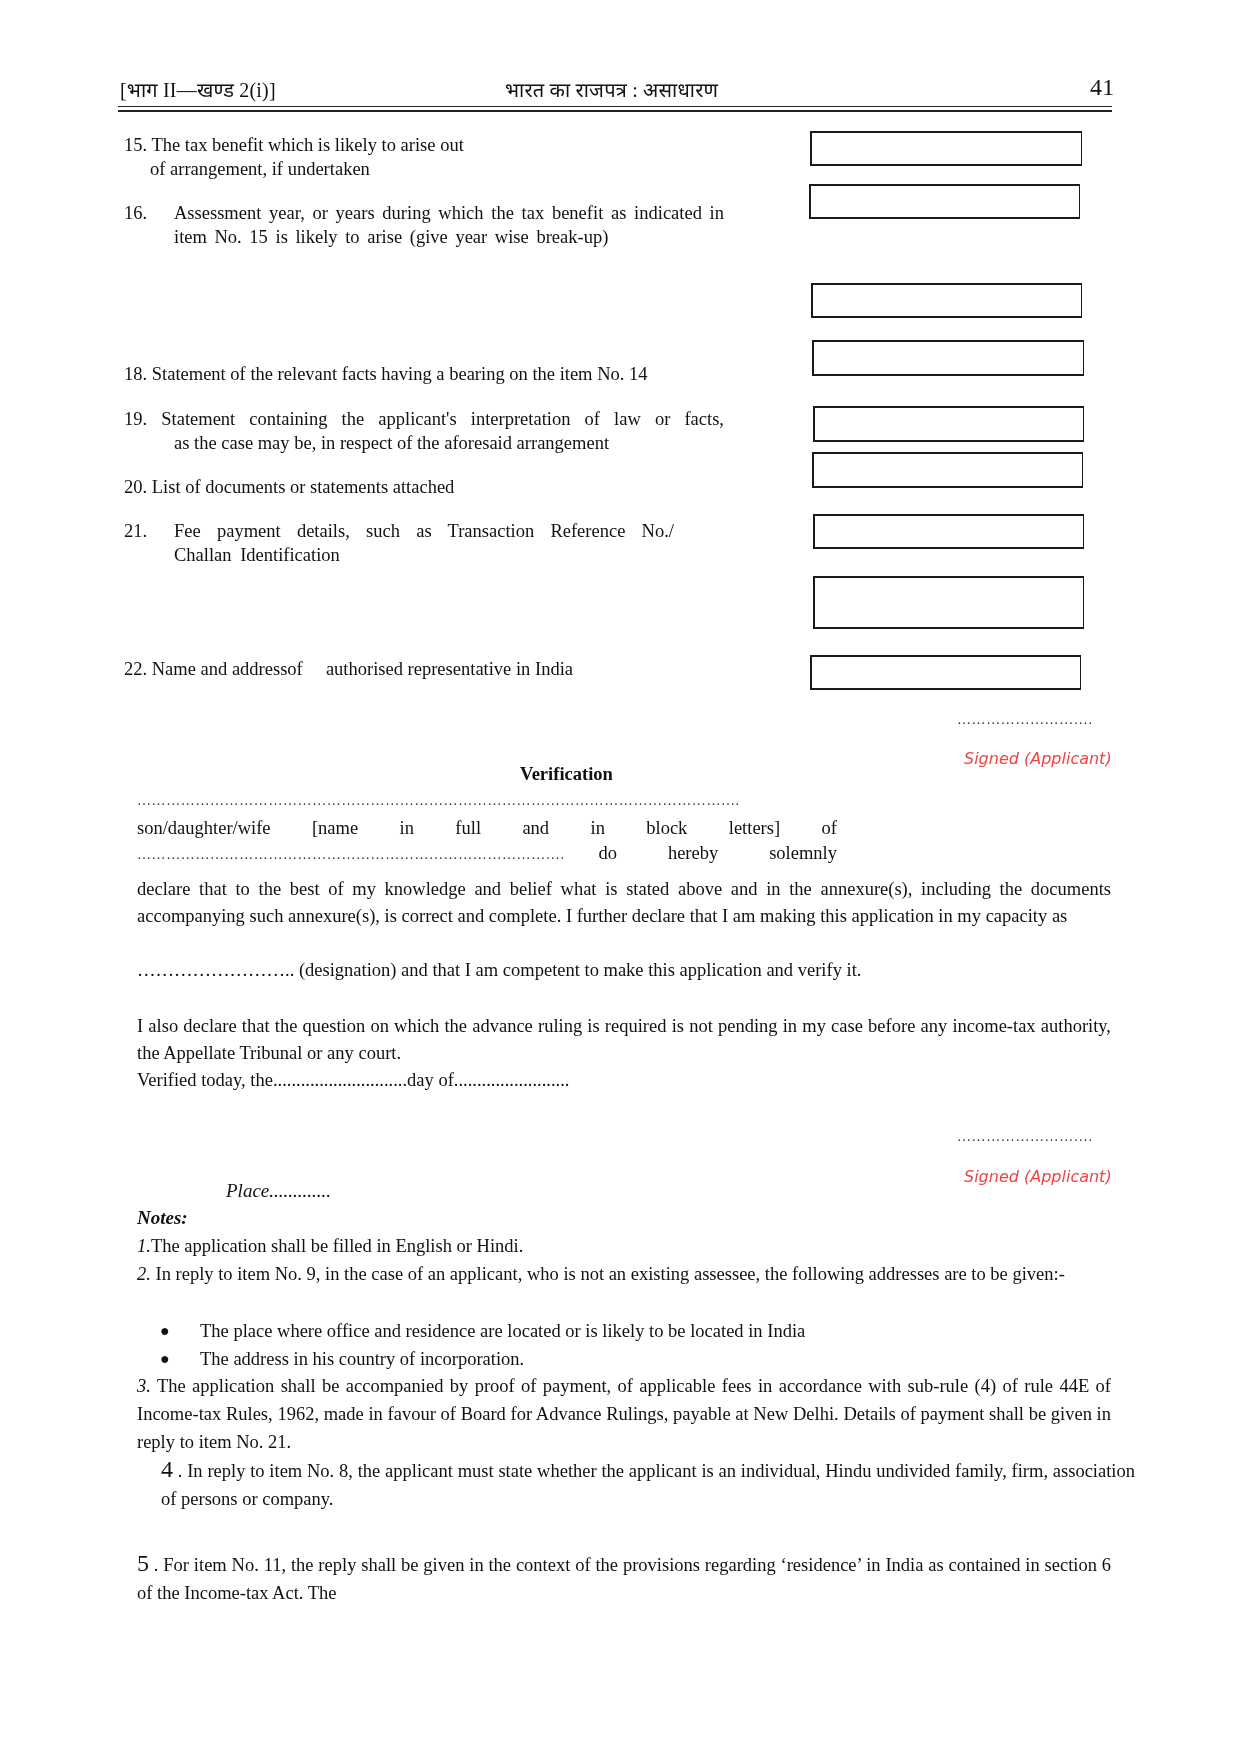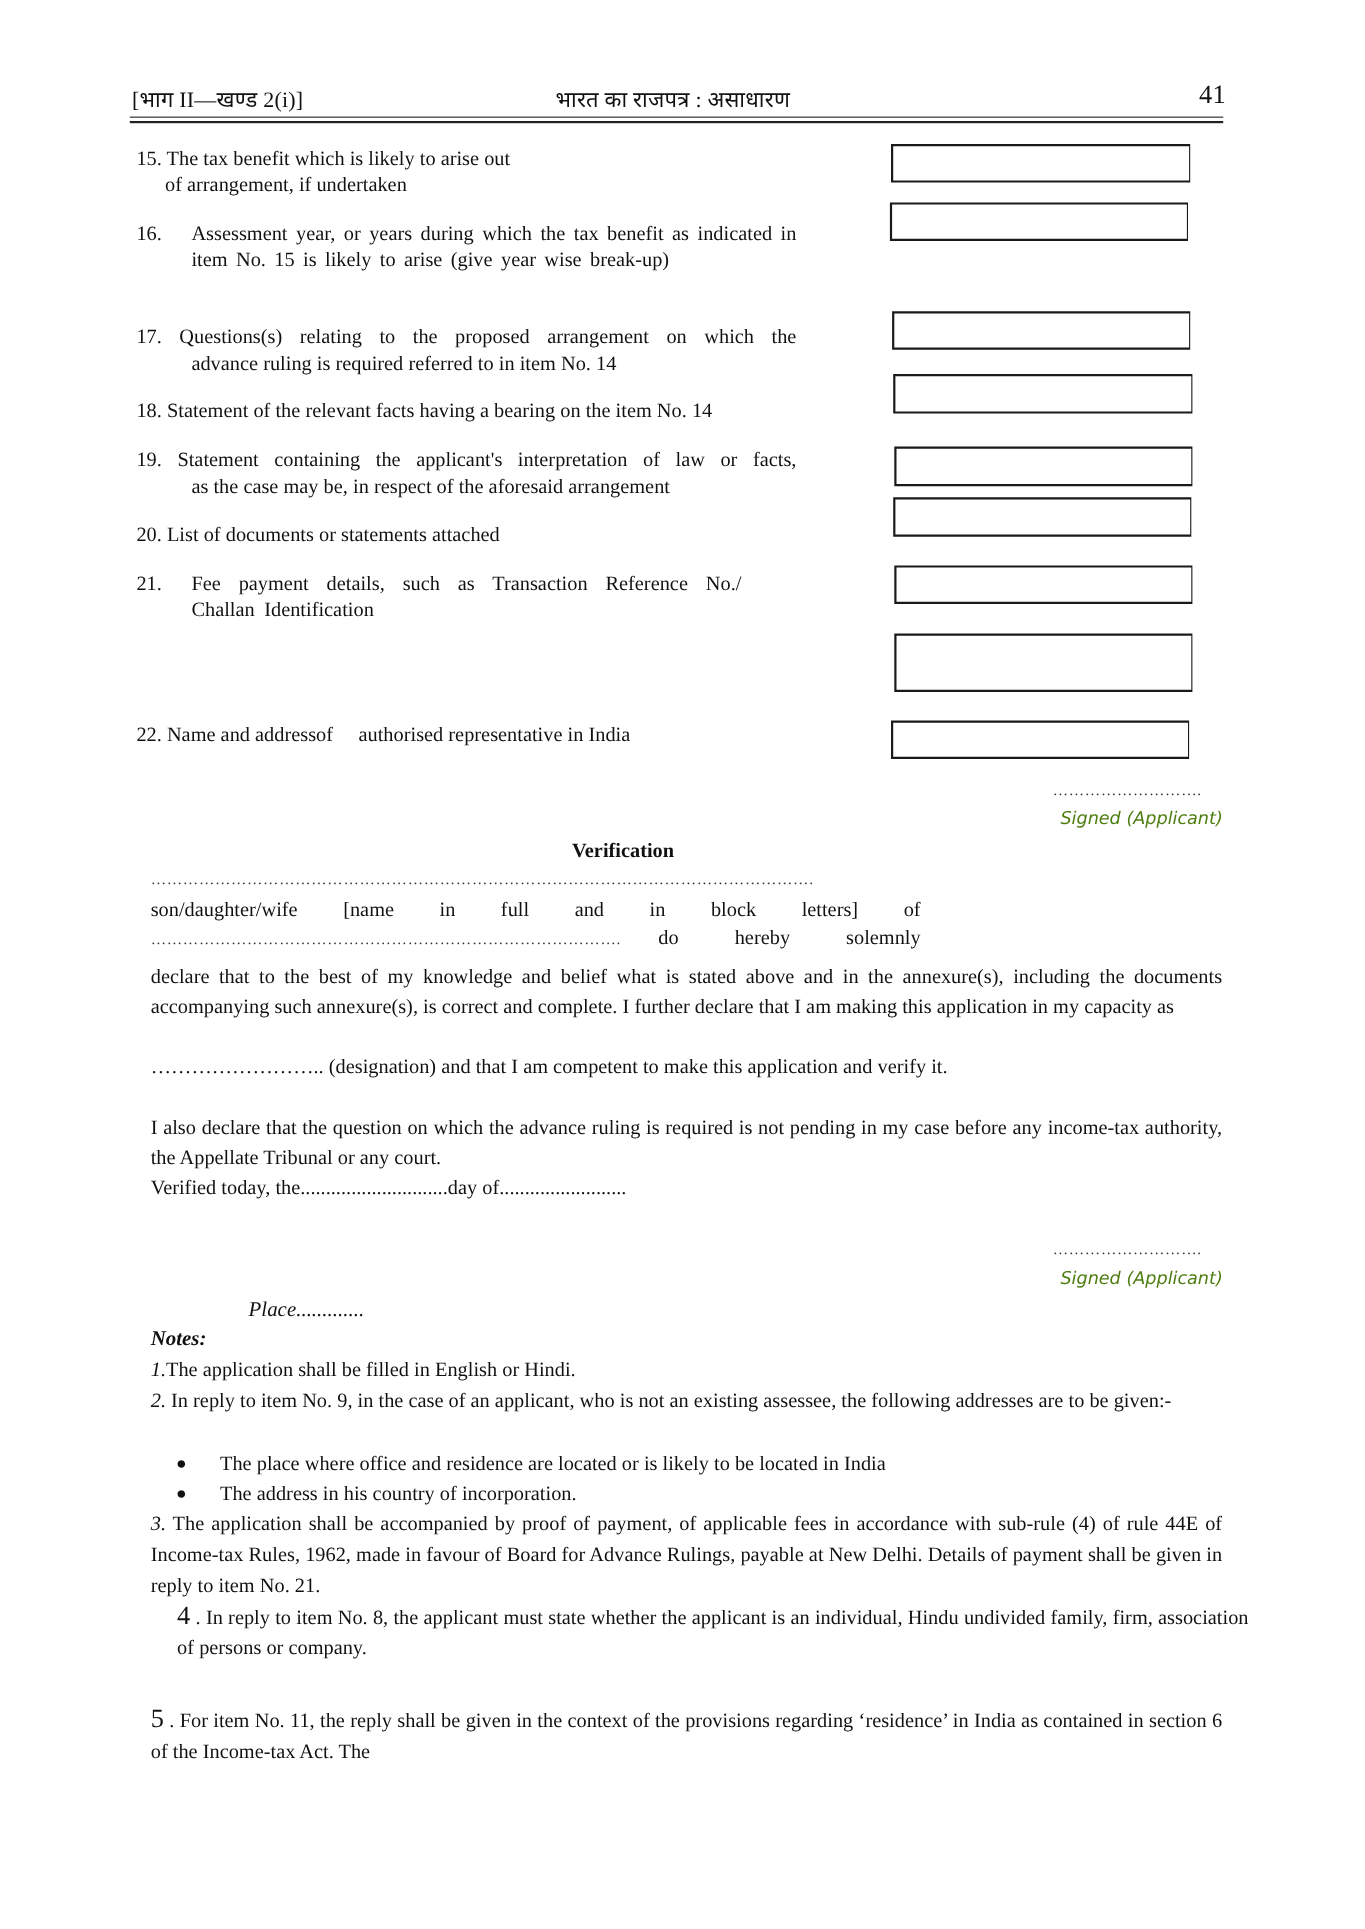--- a/index.html
+++ b/index.html
@@ -13,21 +13,21 @@
   .rule1 { left: 118px; top: 106px; width: 994px; height: 0; border-top: 1px solid #222; }
   .rule2 { left: 118px; top: 110px; width: 994px; height: 0; border-top: 2px solid #222; }
 
   .item { font-size: 18.5px; line-height: 24px; }
   .num { position: absolute; left: 0; }
   .txt { text-align: justify; }
 
   .box { position: absolute; border: 2px solid #1a1a1a; border-right-width: 1.5px; box-sizing: border-box; background: #fff; }
 
   .dots { font-size: 14px; letter-spacing: 0.6px; color: #333; }
-  .signed { font-family: "DejaVu Sans", sans-serif; font-style: italic; font-size: 16px; color: #4d7c0f; }
+  .signed { font-family: "DejaVu Sans", sans-serif; font-style: italic; font-size: 16px; color: #ef4444; margin-top: 15px; }
 
   .para { font-size: 18.5px; line-height: 27px; text-align: justify; }
   .verif-title { font-weight: bold; font-size: 18.5px; }
   .spread { display: flex; justify-content: space-between; font-size: 18.5px; }
   .note { font-size: 18.5px; line-height: 28px; text-align: justify; }
   .bullet { font-size: 18.5px; line-height: 28px; }
   .bullet-dot { position: absolute; left: 0; font-size: 16px; }
   i.numi { font-style: italic; }
   .bignum { font-size: 24px; font-style: normal; }
 </style>
@@ -45,25 +45,20 @@
   <span>The tax benefit which is likely to arise out</span><br>
   <span style="padding-left:26px;">of arrangement, if undertaken</span>
 </div>
 
 <div class="abs item" style="left:124px; top:201px; width:600px;">
   <span class="num">16.</span>
   <div class="txt" style="margin-left:50px; word-spacing:3px;">Assessment year, or years during which the tax benefit as indicated    in item No. 15  is likely to arise (give year wise break-up)</div>
 </div>
 
 <div class="abs item" style="left:124px; top:295px; width:600px;">
-  <div class="txt" style="text-align-last:justify;">
-    <span>17.</span>
-    <span>Questions(s) relating to the proposed arrangement on which the</span>
-  </div>
-  <div style="padding-left:50px;">advance ruling is required referred to in item No. 14</div>
 </div>
 
 <div class="abs item" style="left:124px; top:362px; width:620px;">
   <span>18.</span>
   <span>Statement of the relevant facts having a bearing on the item No. 14</span>
 </div>
 
 <div class="abs item" style="left:124px; top:407px; width:600px;">
   <div class="txt" style="text-align-last:justify;">
     <span>19.</span>

